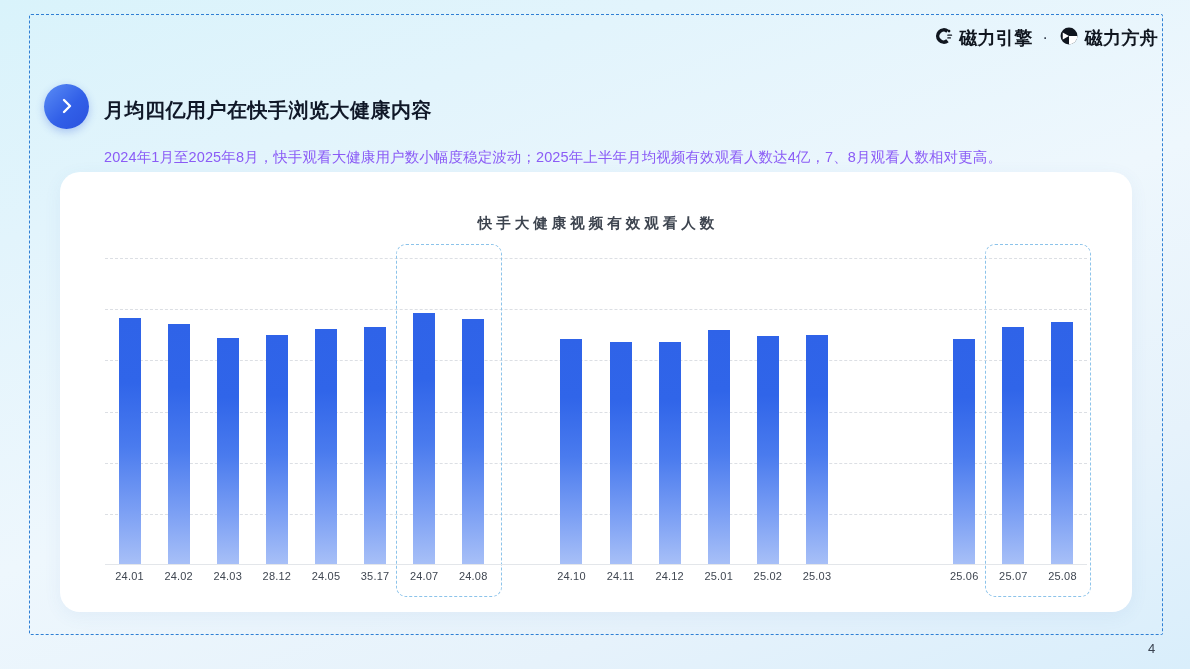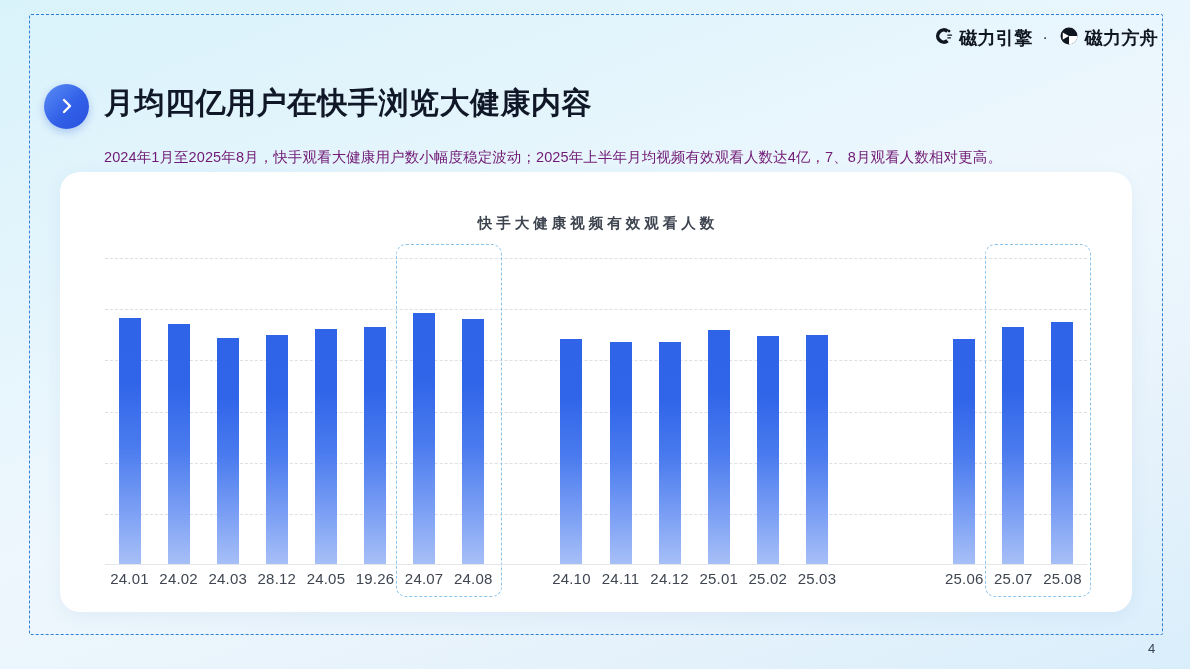--- a/index.html
+++ b/index.html
@@ -45,37 +45,37 @@
     height: 45px;
     border-radius: 50%;
     background: linear-gradient(135deg, #5b8df5 0%, #3260e8 55%, #2a51de 100%);
     box-shadow: 0 3px 8px rgba(45,90,220,0.30);
   }
   #title-bullet svg { position: absolute; left: 13px; top: 12px; }
 
   #page-title {
     position: absolute;
     left: 60px;
-    top: 40px;
+    top: 48px;
     height: 45px;
     line-height: 45px;
-    font-size: 30px;
+    font-size: 20px;
     font-weight: 700;
     color: #101828;
     letter-spacing: 0.5px;
     white-space: nowrap;
   }
 
   #page-subtitle {
     position: absolute;
     left: 60px;
     top: 108px;
     font-size: 14.5px;
     font-weight: 400;
-    color: #701a75;
+    color: #8b5cf6;
     letter-spacing: 0.1px;
     white-space: nowrap;
   }
 
   
   #brand-lockup {
     position: absolute;
     right: 32px;
     top: 25px;
     display: flex;
@@ -162,21 +162,21 @@
     left: 50%;
     transform: translateX(-50%);
     width: 22px;
     background: linear-gradient(to bottom, #2f63e8 0%, #3065e9 26%, #4a7bee 52%, #7b9ff4 78%, #a8c0f7 100%);
   }
   .x-label {
     position: absolute;
     top: 312px;
     left: 50%;
     transform: translateX(-50%);
-    font-size: 15px;
+    font-size: 11px;
     color: #3f4651;
     white-space: nowrap;
     letter-spacing: 0.2px;
   }
 
   
   .highlight-box {
     position: absolute;
     border: 1.5px dashed #8cc3ea;
     border-radius: 10px;
@@ -260,21 +260,21 @@
         <div class="bar-slot" style="left: 147.3px; width: 49.1px;">
           <div class="bar" style="height: 230.25px;"></div>
           <div class="x-label">28.12</div>
         </div>
         <div class="bar-slot" style="left: 196.4px; width: 49.1px;">
           <div class="bar" style="height: 236.39px;"></div>
           <div class="x-label">24.05</div>
         </div>
         <div class="bar-slot" style="left: 245.5px; width: 49.1px;">
           <div class="bar" style="height: 237.925px;"></div>
-          <div class="x-label">19.26</div>
+          <div class="x-label">35.17</div>
         </div>
         <div class="bar-slot" style="left: 294.6px; width: 49.1px;">
           <div class="bar" style="height: 251.74px;"></div>
           <div class="x-label">24.07</div>
         </div>
         <div class="bar-slot" style="left: 343.7px; width: 49.1px;">
           <div class="bar" style="height: 245.6px;"></div>
           <div class="x-label">24.08</div>
         </div>
         <div class="bar-slot" style="left: 441.9px; width: 49.1px; margin-top: 22px;">

